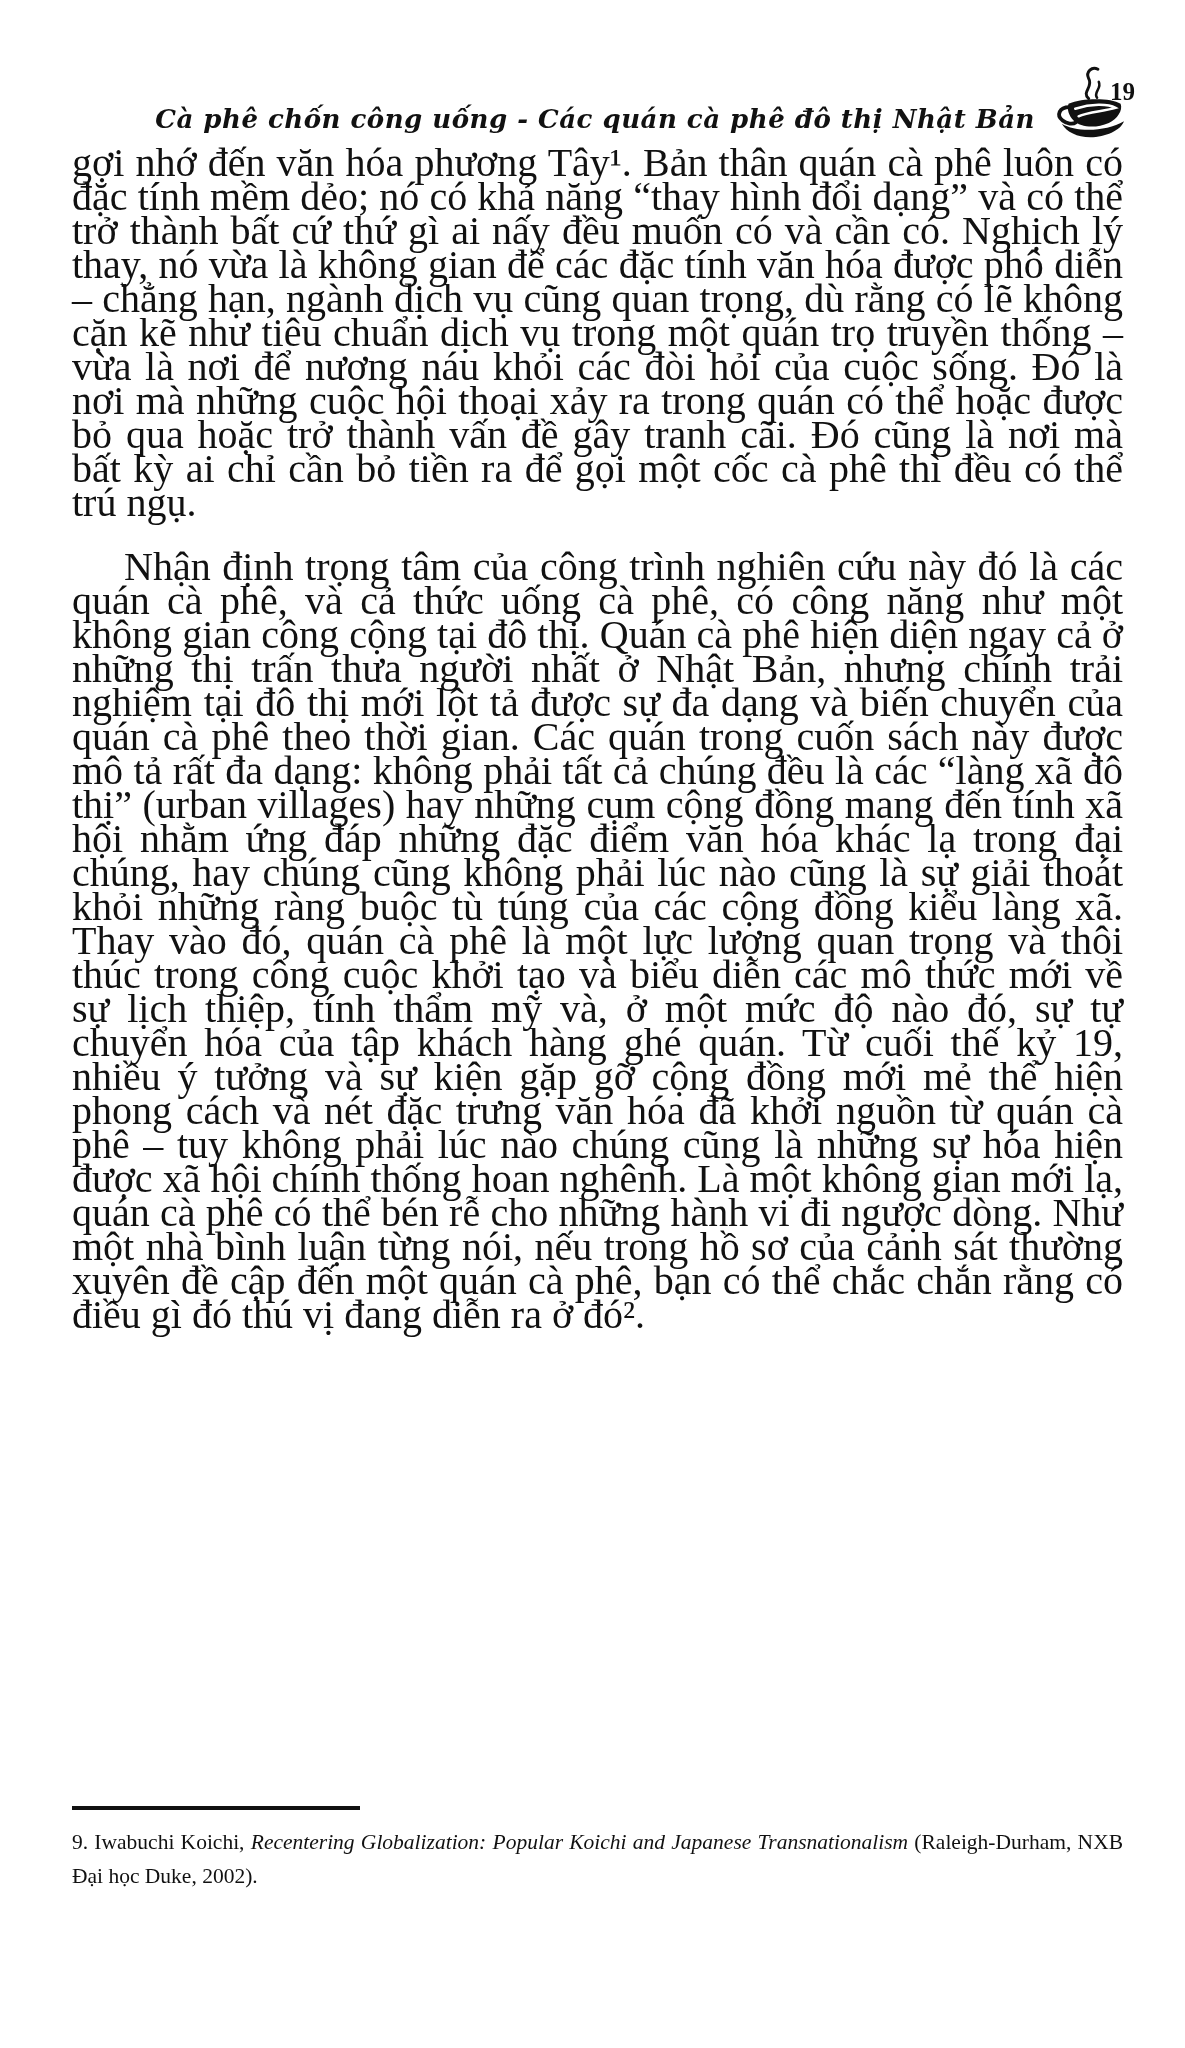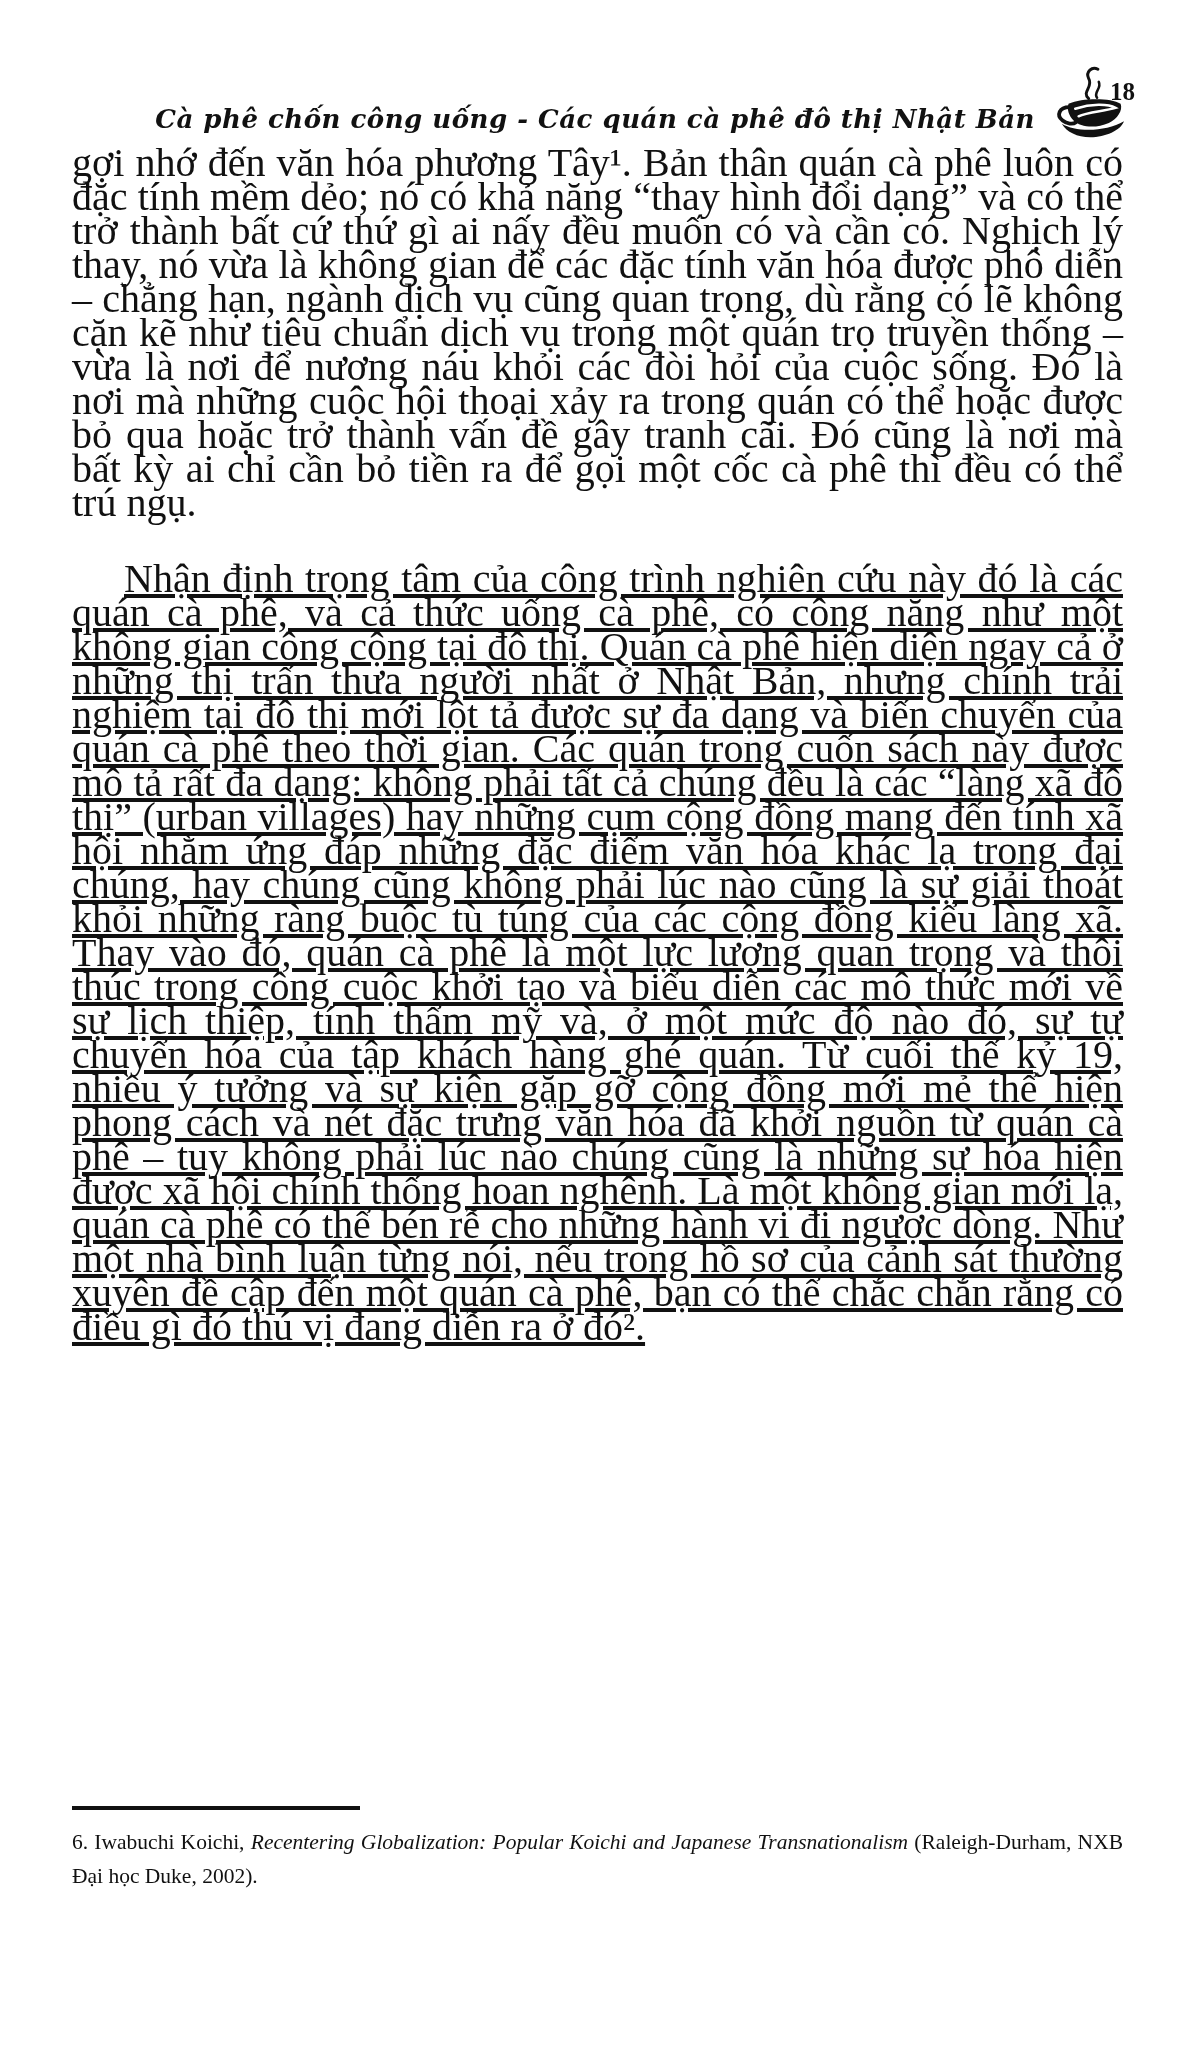--- a/index.html
+++ b/index.html
@@ -49,21 +49,21 @@
   .main {
     position: absolute;
     top: 146px;
     left: 72px;
     width: 1051px;
     font-size: 40px;
     line-height: 34px;
     text-align: justify;
   }
   .para { margin: 0; }
-  .para:not(:first-child) { margin-top: 42px; text-decoration: underline; }
+  .para:not(:first-child) { margin-top: 30px; }
   .para.indent { text-indent: 52px; }
 
   
   .footnote-rule {
     position: absolute;
     left: 72px;
     top: 1806px;
     width: 288px;
     height: 4px;
     background: #111111;
@@ -89,28 +89,28 @@
     <span class="running-title">Cà phê chốn công uống - Các quán cà phê đô thị Nhật Bản</span>
     <span class="cup-wrap">
       <svg viewBox="0 0 100 100" aria-hidden="true">
         <path d="M52 46 C43 38 58 32 52 22 C48 14 56 7 63 11" stroke="#111111" stroke-width="3.5" fill="none" stroke-linecap="round"></path>
         <path d="M62 45 C57 38 68 34 64 26" stroke="#111111" stroke-width="3" fill="none" stroke-linecap="round"></path>
         <path d="M29 56 C17 56 13 66 21 72 C26 76 33 77 37 74" stroke="#111111" stroke-width="4.5" fill="none" stroke-linecap="round"></path>
         <path d="M28 52 C45 45 78 45 90 52 C93 60 86 70 76 75 C60 82 42 80 34 72 C28 66 26 58 28 52 Z" fill="#111111"></path>
         <path d="M36 58 C55 52 75 52 84 57 C70 61 50 62 40 67" stroke="#ffffff" stroke-width="3" fill="none" stroke-linecap="round"></path>
         <path d="M20 76 C36 86 72 86 94 73 C90 84 72 92 54 92 C38 92 26 86 20 76 Z" fill="#111111"></path>
       </svg>
-      <span class="page-num">18</span>
+      <span class="page-num">19</span>
     </span>
   </div>
 
   <div class="main">
       <p class="para">gợi nhớ đến văn hóa phương Tây¹. Bản thân quán cà phê luôn có đặc tính mềm dẻo; nó có khả năng “thay hình đổi dạng” và có thể trở thành bất cứ thứ gì ai nấy đều muốn có và cần có. Nghịch lý thay, nó vừa là không gian để các đặc tính văn hóa được phô diễn – chẳng hạn, ngành dịch vụ cũng quan trọng, dù rằng có lẽ không cặn kẽ như tiêu chuẩn dịch vụ trong một quán trọ truyền thống – vừa là nơi để nương náu khỏi các đòi hỏi của cuộc sống. Đó là nơi mà những cuộc hội thoại xảy ra trong quán có thể hoặc được bỏ qua hoặc trở thành vấn đề gây tranh cãi. Đó cũng là nơi mà bất kỳ ai chỉ cần bỏ tiền ra để gọi một cốc cà phê thì đều có thể trú ngụ.</p>
       <p class="para indent">Nhận định trọng tâm của công trình nghiên cứu này đó là các quán cà phê, và cả thức uống cà phê, có công năng như một không gian công cộng tại đô thị. Quán cà phê hiện diện ngay cả ở những thị trấn thưa người nhất ở Nhật Bản, nhưng chính trải nghiệm tại đô thị mới lột tả được sự đa dạng và biến chuyển của quán cà phê theo thời gian. Các quán trong cuốn sách này được mô tả rất đa dạng: không phải tất cả chúng đều là các “làng xã đô thị” (urban villages) hay những cụm cộng đồng mang đến tính xã hội nhằm ứng đáp những đặc điểm văn hóa khác lạ trong đại chúng, hay chúng cũng không phải lúc nào cũng là sự giải thoát khỏi những ràng buộc tù túng của các cộng đồng kiểu làng xã. Thay vào đó, quán cà phê là một lực lượng quan trọng và thôi thúc trong công cuộc khởi tạo và biểu diễn các mô thức mới về sự lịch thiệp, tính thẩm mỹ và, ở một mức độ nào đó, sự tự chuyển hóa của tập khách hàng ghé quán. Từ cuối thế kỷ 19, nhiều ý tưởng và sự kiện gặp gỡ cộng đồng mới mẻ thể hiện phong cách và nét đặc trưng văn hóa đã khởi nguồn từ quán cà phê – tuy không phải lúc nào chúng cũng là những sự hóa hiện được xã hội chính thống hoan nghênh. Là một không gian mới lạ, quán cà phê có thể bén rễ cho những hành vi đi ngược dòng. Như một nhà bình luận từng nói, nếu trong hồ sơ của cảnh sát thường xuyên đề cập đến một quán cà phê, bạn có thể chắc chắn rằng có điều gì đó thú vị đang diễn ra ở đó².</p>
     </div>
 
   <div class="footnote-rule"></div>
 
   <div class="footnotes">
-      <p class="footnote"><span>6. Iwabuchi Koichi, </span><span class="italic">Recentering Globalization: Popular Koichi and Japanese Transnationalism</span><span> (Raleigh-Durham, NXB Đại học Duke, 2002).</span></p>
+      <p class="footnote"><span>9. Iwabuchi Koichi, </span><span class="italic">Recentering Globalization: Popular Koichi and Japanese Transnationalism</span><span> (Raleigh-Durham, NXB Đại học Duke, 2002).</span></p>
     </div>
 
 </div>
 
 </body></html>

